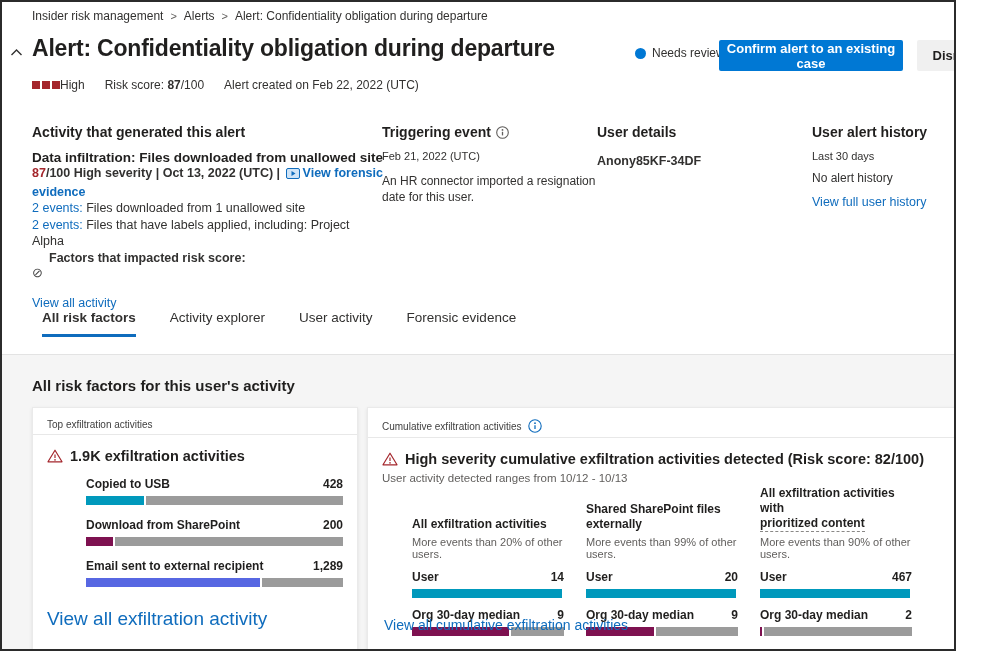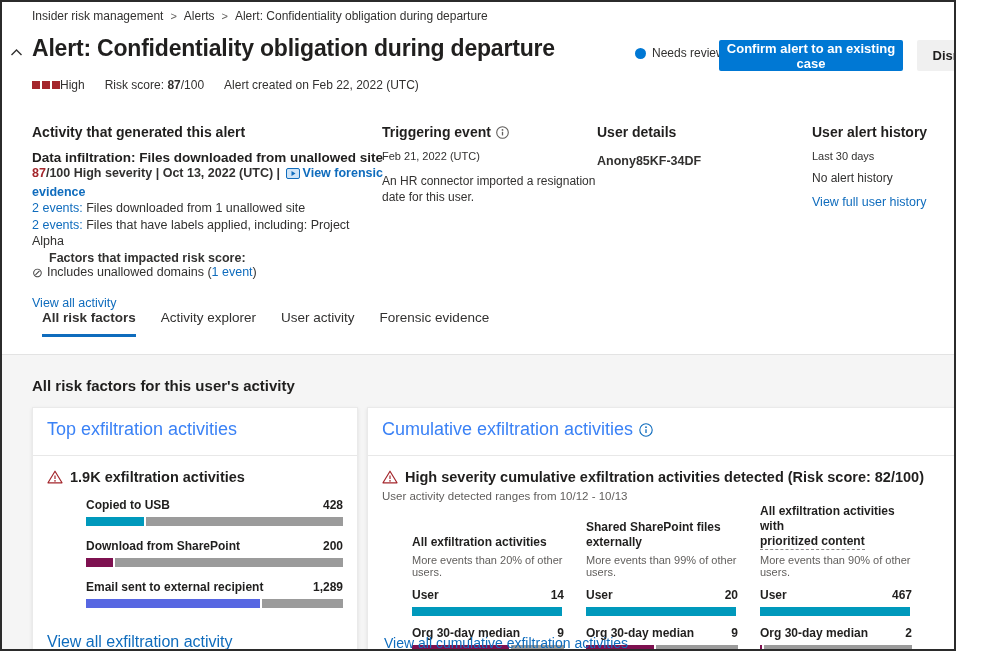--- a/index.html
+++ b/index.html
@@ -61,51 +61,51 @@
   .small-gray { font-size:11px; color:#323130; }
   .desc { font-size:12px; line-height:16px; margin-top:11px; color:#323130; }
   .username { font-size:12.5px; font-weight:600; margin-top:14px; }
   .hist-line { font-size:12px; margin-top:9px; }
   .hist-link { display:inline-block; margin-top:10px; font-size:12.5px; }
 
   
   .info-icon { display:inline-flex; cursor:pointer; }
 
   
-  .tabs { position:absolute; left:40px; top:308px; display:flex; gap:25px; font-size:13.5px; }
+  .tabs { position:absolute; left:40px; top:308px; display:flex; gap:34px; font-size:13.5px; }
   .tab { padding-bottom:9px; cursor:pointer; color:#323130; border-bottom:3px solid transparent; }
   .tab.active { font-weight:700; border-bottom:3px solid #0f6cbd; }
 
   
   .risk-section { position:absolute; left:0; top:352px; width:996px; height:297px;
                   background:#f5f5f5; border-top:1px solid #e3e3e3; }
   .risk-heading { position:absolute; left:30px; top:22px; font-size:15px; font-weight:700;
                   color:#201f1e; }
 
   
   .card { position:absolute; top:52px; background:#fff; border:1px solid #eaeaea;
           box-shadow:0 1.2px 3.6px rgba(0,0,0,.09); }
   .card-top { left:30px; width:326px; height:245px; }
   .card-cume { left:365px; width:625px; height:245px; }
-  .card-header { padding:11px 14px 15px; font-size:18px; color:#3b82f6;
+  .card-header { padding:11px 14px 4px; font-size:10px; color:#404040;
                  border-bottom:1px solid #e8e8e8; display:flex; align-items:center; gap:6px; }
   .card-body { position:relative; padding:13px 14px 0; height:204px; }
 
   .headline { display:flex; align-items:center; gap:7px; font-size:14.5px; font-weight:700;
               color:#201f1e; }
   .warn-icon { flex:0 0 auto; display:flex; }
 
   .bar-row { margin-top:13px;margin-left:39px; }
   .bar-labels { display:flex; justify-content:space-between; font-size:12px; font-weight:700;
                 color:#201f1e; }
   .bar { display:flex; gap:2px; height:9px; margin-top:5px; overflow:hidden; }
   .bar .fill { height:100%; }
   .bar .rest { flex:1; background:#9b9b9b; height:100%; }
 
-  .card-link { position:absolute; left:14px; bottom:9px; font-size:16px; }
+  .card-link { position:absolute; left:14px; bottom:9px; font-size:19px; }
 
   
   .cume-sub { margin-top:5px; font-size:11.5px; color:#605e5c; }
   .cume-cols { display:flex; gap:22px; margin:14px 0 0 30px; }
   .cume-col { width:152px; }
   .cume-title { height:34px; display:flex; flex-direction:column; justify-content:flex-end;
                 font-size:12px; font-weight:700; line-height:15px; color:#201f1e; }
   .dashed-term { border-bottom:1px dashed #8a8886; align-self:flex-start; cursor:pointer; }
   .dashed-term:empty { display:none; }
   .cume-compare { font-size:11px; color:#605e5c; margin-top:4px; }
@@ -177,21 +177,20 @@
     </div>
     <div class="act-line">
       <span class="link">2 events:</span><span> Files downloaded from 1 unallowed site</span>
     </div>
     <div class="act-line">
       <span class="link">2 events:</span><span> Files that have labels applied, including: Project Alpha</span>
     </div>
     <div class="factors-h">Factors that impacted risk score:</div>
     <div class="factor-line">
       <span class="blocked-glyph">⊘</span>
-      <span><span>Includes unallowed domains (</span><span class="link">1 event</span><span>)</span></span>
     </div>
     <span class="link view-all">View all activity</span>
   </section>
 
   <section class="info-col col-trigger">
     <h3>
         <span>Triggering event</span>
       <span class="info-icon">
         <svg width="13" height="13" viewBox="0 0 13 13">
             <circle cx="6.5" cy="6.5" r="5.8" fill="none" stroke="#605e5c" stroke-width="1.1"></circle>

